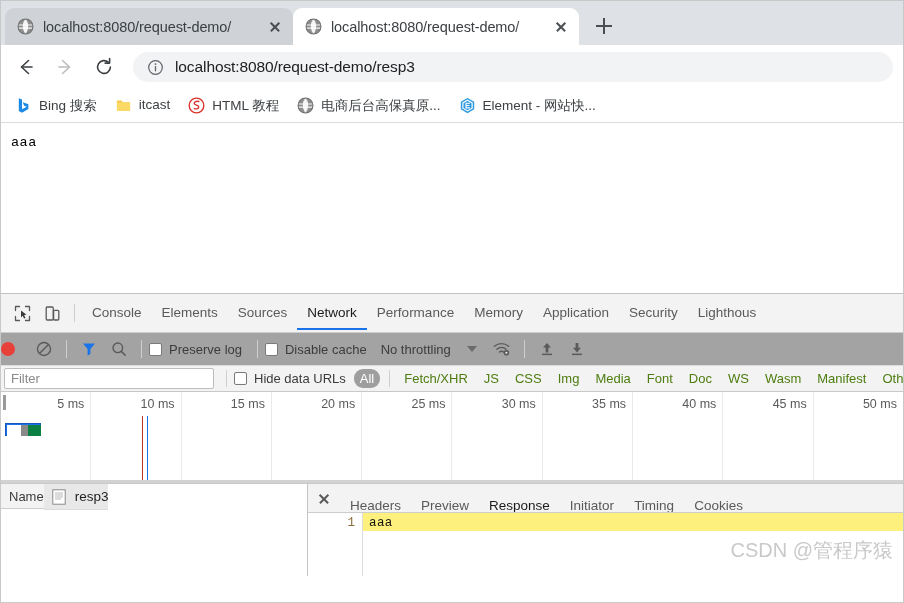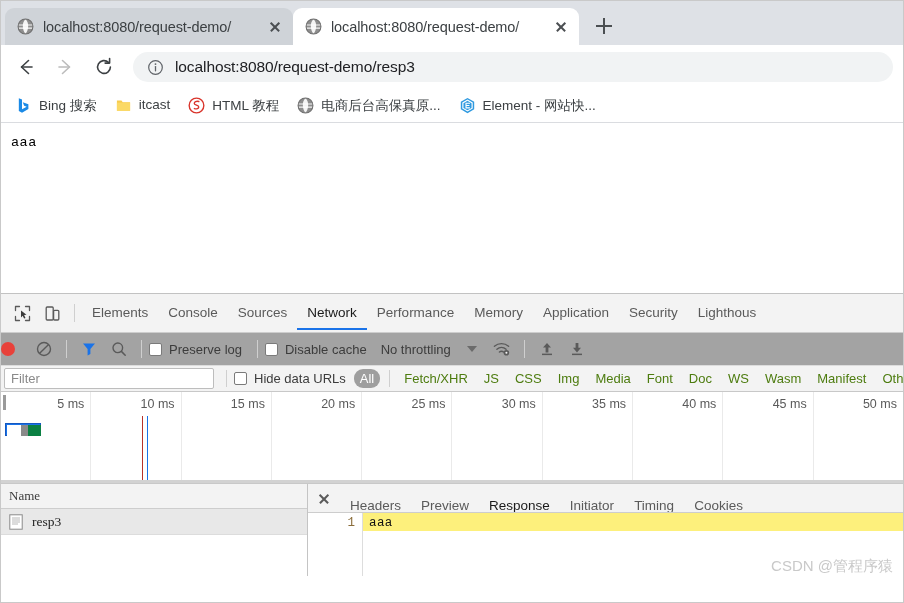--- a/index.html
+++ b/index.html
@@ -307,23 +307,22 @@
   .dt-bottom {
     flex: 1 1 auto;
     display: flex;
     min-height: 0;
     background: #ffffff;
   }
   .req-list {
     width: 307px;
     flex: 0 0 307px;
     border-right: 1px solid #c4c4c4;
-    display: flex; flex-direction: column;
-    background: #ffffff;
-    font-family: Liberation Serif, serif;
+    display: flex; flex-direction: row;
+    background: #ffffff;
   }
   .req-head {
     height: 25px;
     background: #f3f3f3;
     border-bottom: 1px solid #cdcdcd;
     display: flex; align-items: center;
     padding-left: 8px;
     font-size: 13px;
     color: #3c3c3c;
   }
@@ -392,22 +391,22 @@
     background: #fdf07c;
     font-family: "Liberation Mono", monospace;
     font-size: 12.5px;
     color: #111;
     padding: 3px 0 0 6px;
     height: 18px;
     letter-spacing: 0.4px;
   }
   .watermark {
     position: absolute;
-    right: 10px; bottom: 0;
-    font-size: 15px;
+    right: 10px; bottom: 12px;
+    font-size: 20px;
     color: #c9c9c9;
     white-space: nowrap;
     pointer-events: none;
   }
 </style>
 </head>
 <body>
 
 <div id="app">
 
@@ -528,22 +527,22 @@
         </svg>
       </div>
       <div class="dt-iconbtn">
         <svg width="17" height="17" viewBox="0 0 17 17">
           <rect x="2.2" y="2" width="7" height="13" rx="1" fill="none" stroke="#5a5a5a" stroke-width="1.3"></rect>
           <rect x="9.6" y="5.3" width="5.2" height="9.7" rx="1" fill="none" stroke="#5a5a5a" stroke-width="1.3"></rect>
         </svg>
       </div>
       <div class="dt-sep"></div>
 
+      <div class="dt-tab">Console</div>
       <div class="dt-tab">Elements</div>
-      <div class="dt-tab">Console</div>
       <div class="dt-tab">Sources</div>
       <div class="dt-tab sel">Network</div>
       <div class="dt-tab">Performance</div>
       <div class="dt-tab">Memory</div>
       <div class="dt-tab">Application</div>
       <div class="dt-tab">Security</div>
       <div class="dt-tab">Lighthous</div>
     </div>
 
     <div class="dt-ctrl">

